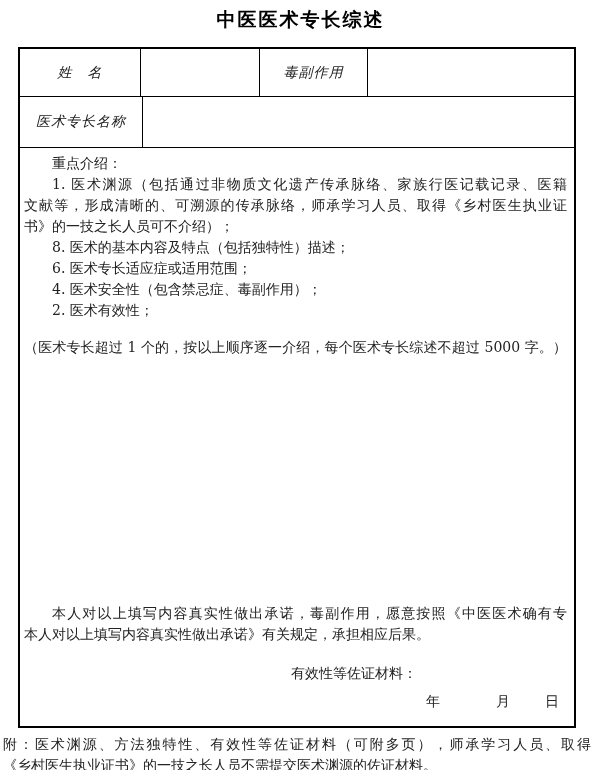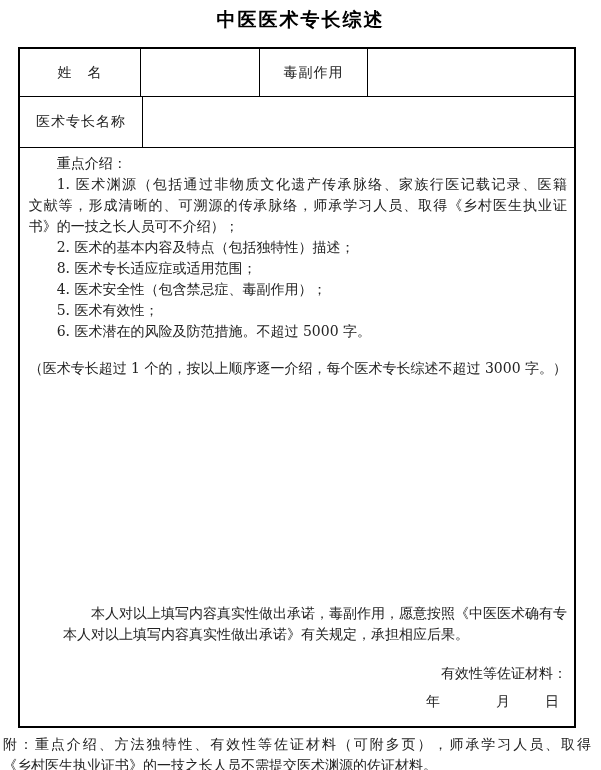--- a/index.html
+++ b/index.html
@@ -24,37 +24,36 @@
   .form-table {
     margin: 14px 25px 0 18px;
     border: 2px solid #000;
   }
   .row { display: flex; }
   .row-1 { height: 48px; border-bottom: 1.5px solid #000; }
   .row-2 { height: 51px; border-bottom: 1.5px solid #000; }
   .cell { height: 100%; }
   .cell-label {
     display: flex; align-items: center; justify-content: center;
-    font-size: 14px; letter-spacing: 1px; color: #222;
+    font-size: 14px; letter-spacing: 1px; color: #222; font-style: italic;
   }
   .c-name-label   { width: 121px; border-right: 1.5px solid #000; }
   .c-name-value   { width: 119px; border-right: 1.5px solid #000; }
   .c-id-label     { width: 108px; border-right: 1.5px solid #000; }
   .c-id-value     { flex: 1; }
   .c-spec-label   { width: 123px; border-right: 1.5px solid #000; }
   .c-spec-value   { flex: 1; }
 
   .main-cell {
     height: 578px;
     display: flex; flex-direction: column;
     padding: 5px 7px 14px 4px;
     font-size: 14px;
     line-height: 21px;
     color: #222;
-    align-items: flex-end;
   }
   .line { min-height: 21px; }
   .indent { text-indent: 2em; }
   .stretch { text-align: justify; text-align-last: justify; }
   .note-gap { margin-top: 16px; }
 
   .flex-spacer { flex: 1; }
 
   .commitment .line { }
   .signature-row { margin-top: 18px; padding-left: 267px; white-space: nowrap; }
@@ -93,26 +92,25 @@
       <div class="cell c-spec-value"></div>
     </div>
 
     <div class="main-cell">
 
       <div class="instructions">
         <div class="line indent">重点介绍：</div>
         <div class="line indent stretch">1. 医术渊源（包括通过非物质文化遗产传承脉络、家族行医记载记录、医籍</div>
         <div class="line stretch">文献等，形成清晰的、可溯源的传承脉络，师承学习人员、取得《乡村医生执业证</div>
         <div class="line">书》的一技之长人员可不介绍）；</div>
-        <div class="line indent">2. 医术的基本内容及特点（包括独特性）描述；</div>
-        <div class="line indent">8. 医术专长适应症或适用范围；</div>
+        <div class="line indent">8. 医术的基本内容及特点（包括独特性）描述；</div>
+        <div class="line indent">6. 医术专长适应症或适用范围；</div>
         <div class="line indent">4. 医术安全性（包含禁忌症、毒副作用）；</div>
-        <div class="line indent">5. 医术有效性；</div>
-        <div class="line indent">6. 医术潜在的风险及防范措施。不超过 5000 字。</div>
-        <div class="line stretch note-gap">（医术专长超过 1 个的，按以上顺序逐一介绍，每个医术专长综述不超过 3000 字。）</div>
+        <div class="line indent">2. 医术有效性；</div>
+        <div class="line stretch note-gap">（医术专长超过 1 个的，按以上顺序逐一介绍，每个医术专长综述不超过 5000 字。）</div>
       </div>
 
       <div class="flex-spacer"></div>
 
       <div class="commitment">
         <div class="line indent stretch">本人对以上填写内容真实性做出承诺，毒副作用，愿意按照《中医医术确有专</div>
         <div class="line">本人对以上填写内容真实性做出承诺》有关规定，承担相应后果。</div>
       </div>
 
       <div class="signature-row">
@@ -122,17 +120,17 @@
       <div class="date-row">
         <span class="date-year">年</span>
         <span class="date-month">月</span>
         <span class="date-day">日</span>
       </div>
 
     </div>
   </div>
 
   <div class="footer-note">
-    <div class="line stretch">附：重点介绍、方法独特性、有效性等佐证材料（可附多页），师承学习人员、取得</div>
+    <div class="line stretch">附：医术渊源、方法独特性、有效性等佐证材料（可附多页），师承学习人员、取得</div>
     <div class="line">《乡村医生执业证书》的一技之长人员不需提交医术渊源的佐证材料。</div>
   </div>
 
 </div>
 
 </body></html>

